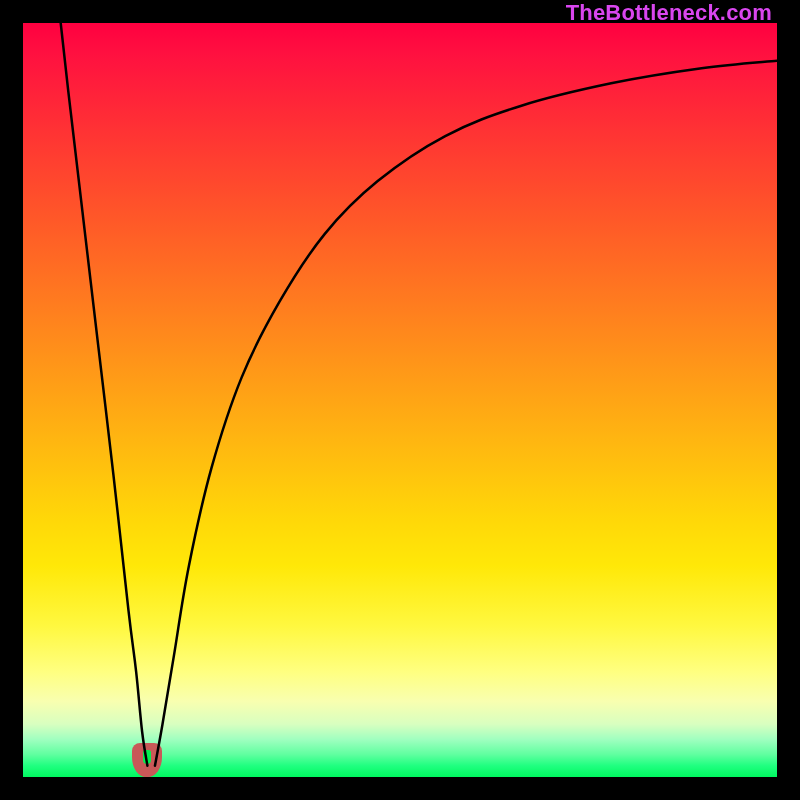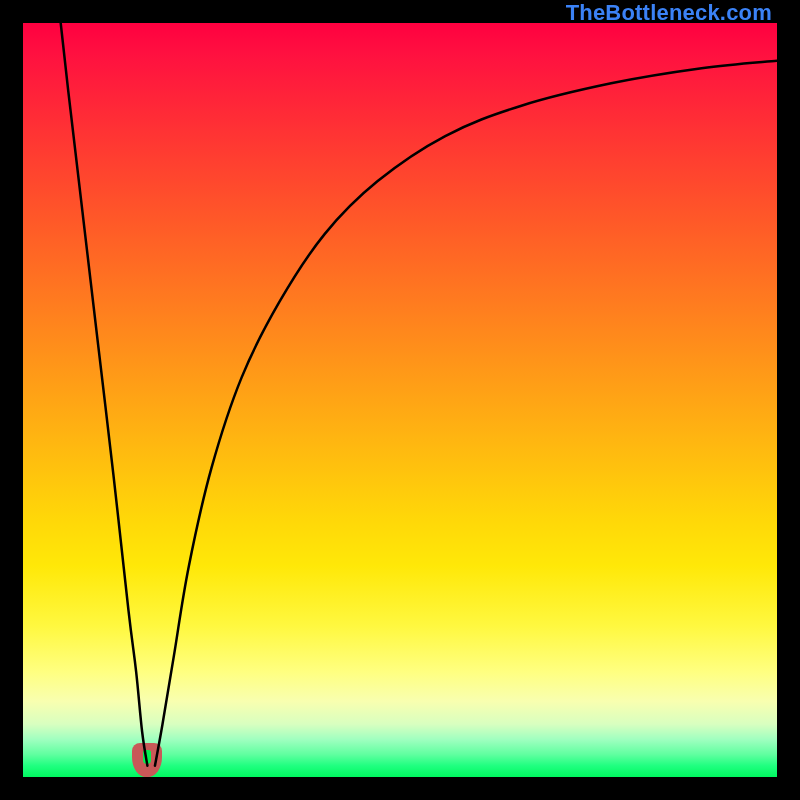--- a/index.html
+++ b/index.html
@@ -72,21 +72,21 @@
     background: #00f050;
     border-radius: 4px 4px 6px 6px;
   }
   .watermark {
     position: absolute;
     top: 0px;
     right: 28px;
     font-family: Arial, Helvetica, sans-serif;
     font-size: 22px;
     font-weight: 600;
-    color: #3b82f6;
+    color: #d946ef;
     letter-spacing: 0.2px;
     text-align: right;
   }
 </style>
 <style>.indicator::after{background:#00f050;}</style></head>
 <body>
 
 <div class="frame">
 
   <div class="watermark">TheBottleneck.com</div>

